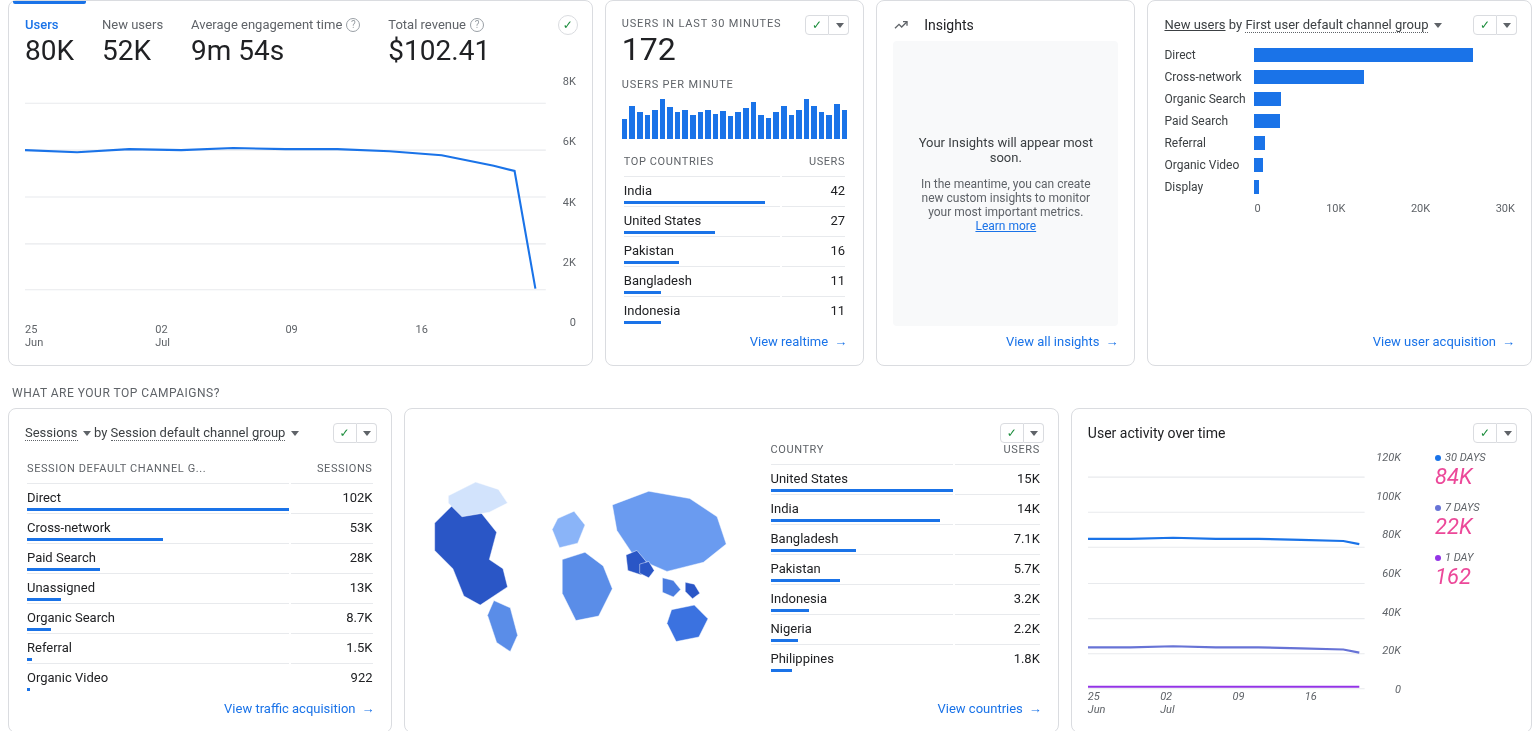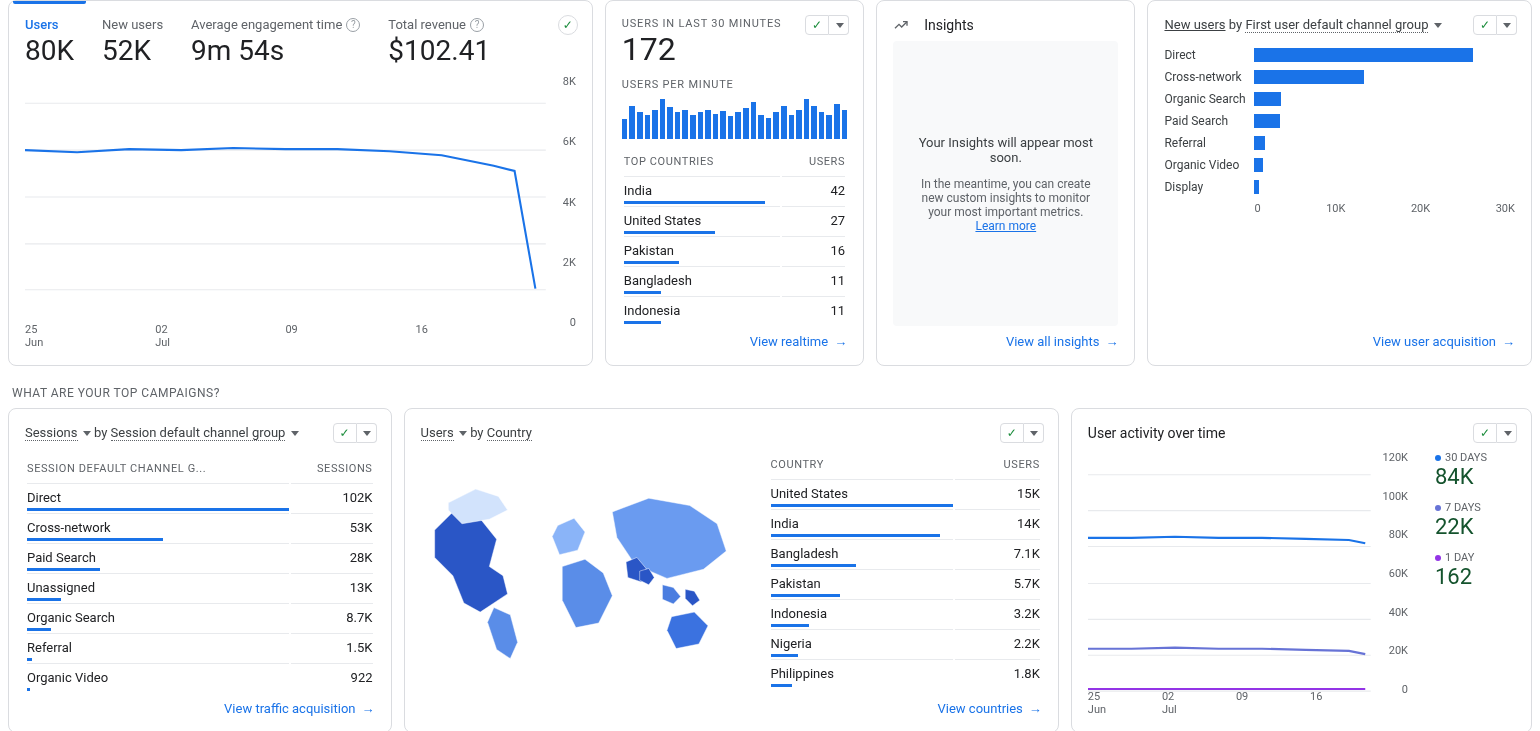--- a/index.html
+++ b/index.html
@@ -38,21 +38,21 @@
 .selectish .dotted { border-bottom: 1px dotted #5f6368; }
 .selectish .u { text-decoration: underline; }
 .chev { display:inline-block; width:0;height:0; border-left:4px solid transparent; border-right:4px solid transparent; border-top:5px solid #5f6368; vertical-align:middle; margin-left:2px;}
 .hbars { margin-top:12px; }
 .hbar-row { display:flex; align-items:center; font-size:12px; color:#3c4043; height:22px; }
 .hbar-row .lbl { width:90px; }
 .hbar-row .bar { height:14px; background:#1a73e8; }
 .axis { display:flex; color:#5f6368; font-size:11px; margin-left:90px; justify-content:space-between; margin-top:4px;}
 svg { display:block; }
 .legend { font-size:11px; color:#5f6368; }
-.legend .val { font-size: 22px; color:#14532d; font-family:"Google Sans",Roboto,Arial;}
+.legend .val { font-size: 22px; color:#ec4899; font-family:"Google Sans",Roboto,Arial;}
 .legend .dot { display:inline-block; width:6px; height:6px; border-radius:50%; margin-right:4px; vertical-align:middle;}
 .spark { display:flex; align-items:flex-end; gap:2px; height:40px; margin-top:8px;}
 .spark div { flex:1; background:#1a73e8; }
 .chart-wrap { flex:1; position:relative; margin-top:8px; }
 .axis-y { position:absolute; right:0; top:0; bottom:20px; display:flex; flex-direction:column; justify-content:space-between; text-align:right; color:#5f6368; font-size:11px; }
 .axis-x { position:absolute; left:0; right:30px; bottom:0; display:flex; color:#5f6368; font-size:11px;}
 .axis-x span { flex:1; }
 .map-svg path { stroke:#fff; stroke-width:0.5; }
 </style>
 </head>
@@ -328,23 +328,20 @@
 
   <div class="card" style="flex:1.6; flex-direction:column;">
     <div class="status">
           <span class="status-combo">
             <span class="status-dot">✓</span>
             <span class="status-chev">
               <span class="chev"></span>
             </span>
           </span>
         </div>
-    <div class="selectish">
-      <span class="dotted">Users</span> <span class="chev"></span> <span>by</span> <span class="dotted">Country</span>
-    </div>
     <div style="display:flex; gap:20px; flex:1; margin-top:10px;">
       <div style="flex:1.2; display:flex; align-items:center; justify-content:center;">
         <svg viewBox="0 0 360 200" class="map-svg" style="width:100%;">
           <path fill="#2a56c6" d="M15,55 l20,-20 l28,5 l20,25 l-8,30 l15,10 l5,20 l-30,20 l-18,-10 l-12,-30 l-20,-20z"></path>
           <path fill="#d2e3fc" d="M30,25 l30,-15 l25,8 l10,15 l-20,10 l-30,5 l-15,-15z"></path>
           <path fill="#5a8de8" d="M80,140 l18,8 l8,30 l-8,18 l-15,-10 l-10,-30z"></path>
           <path fill="#8ab4f8" d="M150,50 l18,-8 l12,15 l-8,20 l-20,5 l-8,-20z"></path>
           <path fill="#5a8de8" d="M155,95 l25,-8 l20,15 l10,25 l-15,30 l-25,5 l-15,-30z"></path>
           <path fill="#6a9bf0" d="M210,35 l40,-15 l45,8 l30,20 l10,30 l-25,20 l-40,10 l-35,-15 l-20,-30z"></path>
           <path fill="#2a56c6" d="M225,90 l12,-5 l10,12 l-5,15 l-15,-5z"></path>
@@ -404,21 +401,21 @@
   <div class="card" style="flex:1.1;">
     <div class="status">
           <span class="status-combo">
             <span class="status-dot">✓</span>
             <span class="status-chev">
               <span class="chev"></span>
             </span>
           </span>
         </div>
     <div style="font-size:14px;">User activity over time</div>
-    <div style="display:flex; gap:21px; flex:1; margin-top:10px;">
+    <div style="display:flex; gap:28px; flex:1; margin-top:10px;font-style:italic;">
       <div style="flex:1; position:relative;">
         <svg viewBox="0 0 300 200" style="width:100%; height:100%;">
           <g stroke="#e8eaed">
                 <line x1="0" y1="0" x2="260" y2="0"></line>
                 <line x1="0" y1="33" x2="260" y2="33"></line>
                 <line x1="0" y1="66" x2="260" y2="66"></line>
                 <line x1="0" y1="100" x2="260" y2="100"></line>
                 <line x1="0" y1="133" x2="260" y2="133"></line>
                 <line x1="0" y1="166" x2="260" y2="166"></line>
                 <line x1="0" y1="199" x2="260" y2="199"></line>

